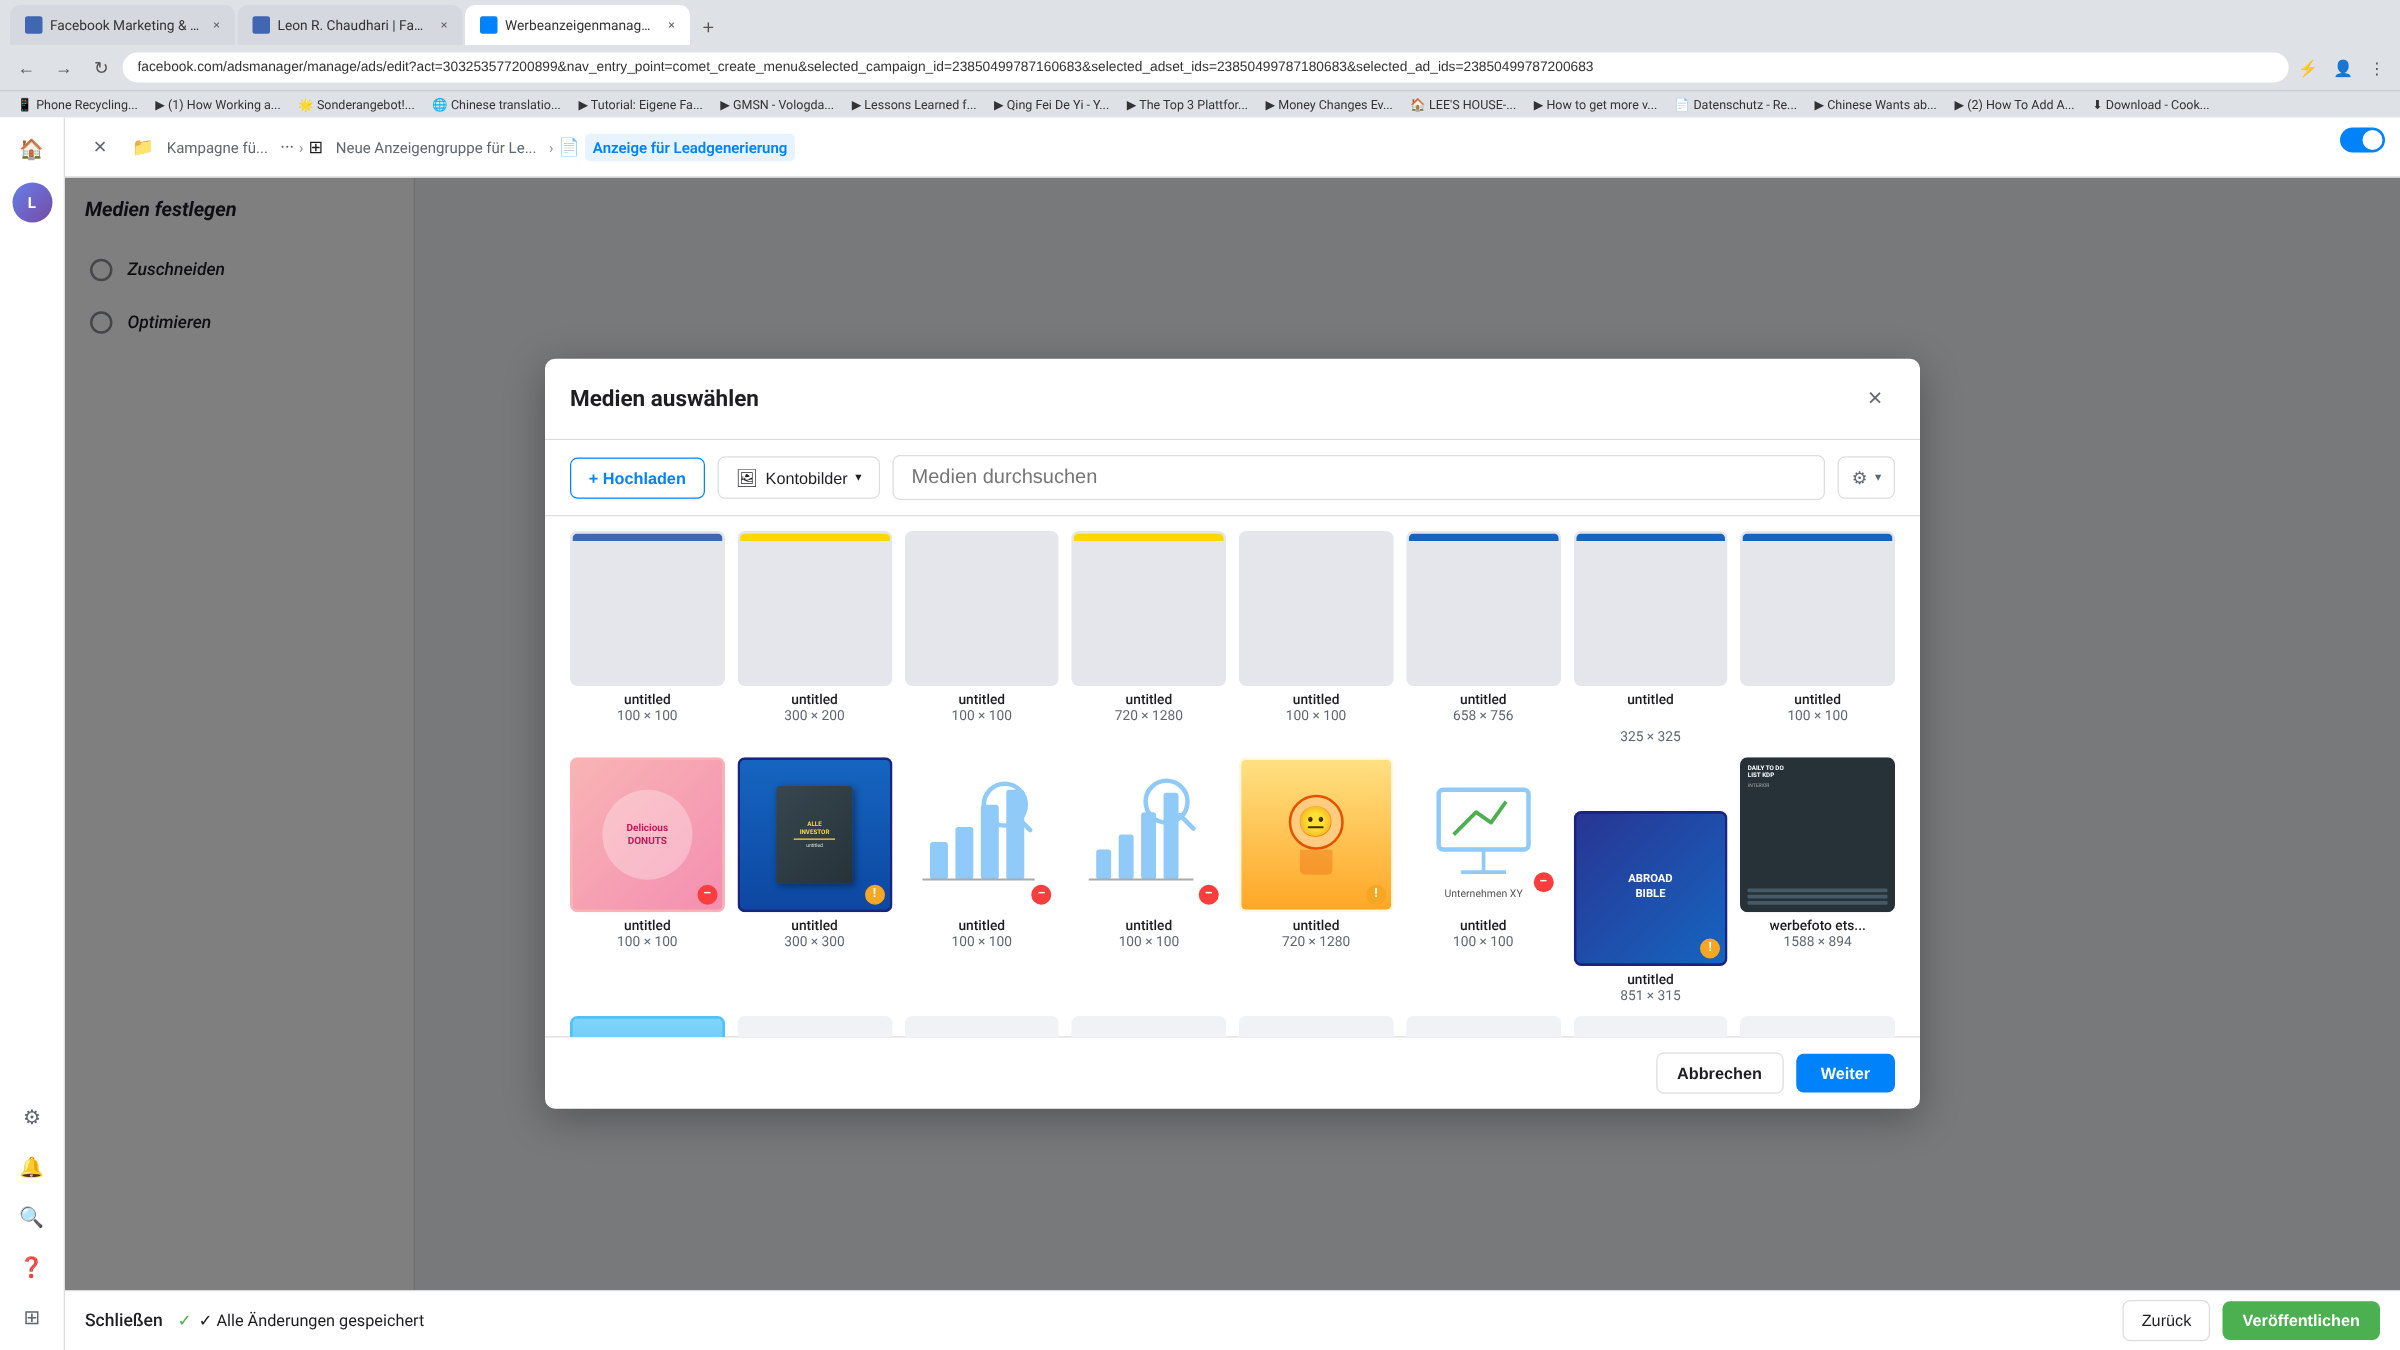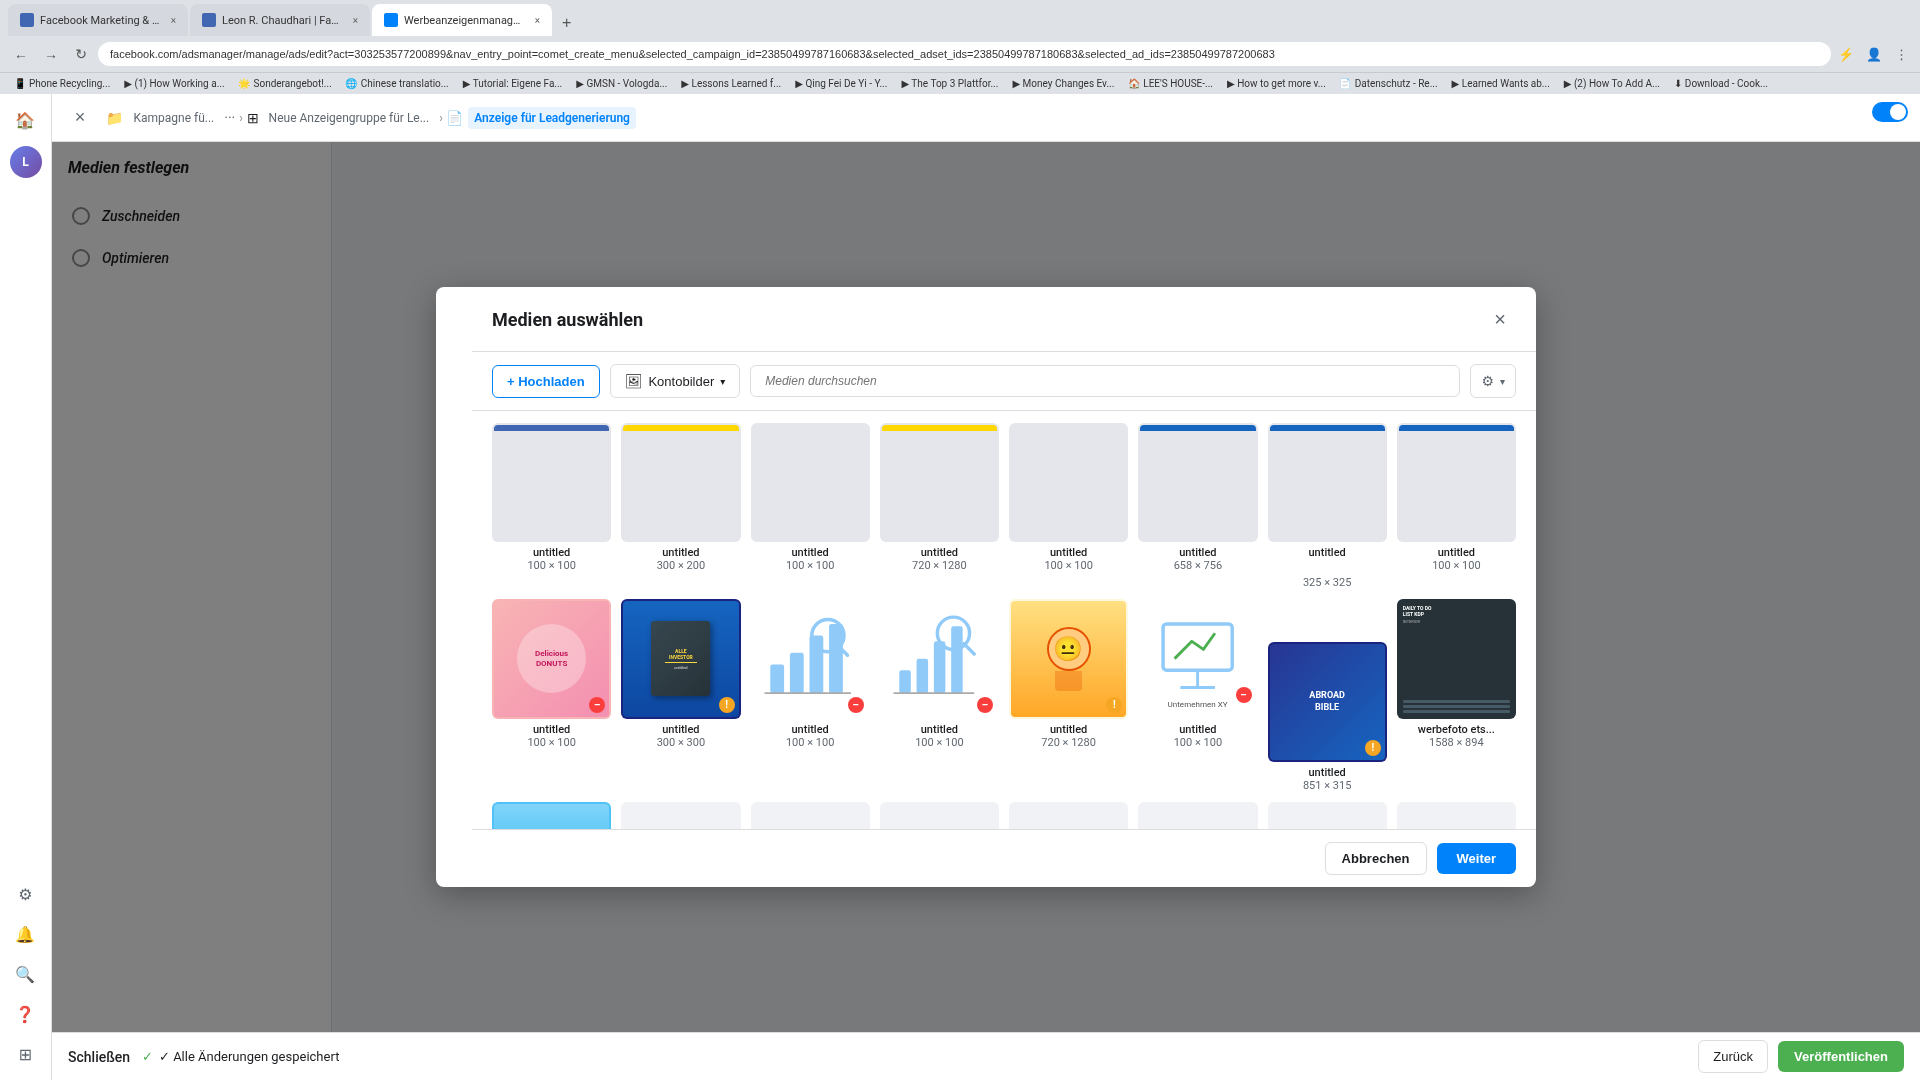--- a/index.html
+++ b/index.html
@@ -70,21 +70,21 @@
   <span class="bookmark-item" style="font-size:10px;">🌐 Chinese translatio...</span>
   <span class="bookmark-item" style="font-size:10px;">▶ Tutorial: Eigene Fa...</span>
   <span class="bookmark-item" style="font-size:10px;">▶ GMSN - Vologda...</span>
   <span class="bookmark-item" style="font-size:10px;">▶ Lessons Learned f...</span>
   <span class="bookmark-item" style="font-size:10px;">▶ Qing Fei De Yi - Y...</span>
   <span class="bookmark-item" style="font-size:10px;">▶ The Top 3 Plattfor...</span>
   <span class="bookmark-item" style="font-size:10px;">▶ Money Changes Ev...</span>
   <span class="bookmark-item" style="font-size:10px;">🏠 LEE'S HOUSE-...</span>
   <span class="bookmark-item" style="font-size:10px;">▶ How to get more v...</span>
   <span class="bookmark-item" style="font-size:10px;">📄 Datenschutz - Re...</span>
-  <span class="bookmark-item" style="font-size:10px;">▶ Learned Wants ab...</span>
+  <span class="bookmark-item" style="font-size:10px;">▶ Chinese Wants ab...</span>
   <span class="bookmark-item" style="font-size:10px;">▶ (2) How To Add A...</span>
   <span class="bookmark-item" style="font-size:10px;">⬇ Download - Cook...</span>
 </div>
 
 <div style="display:flex; height:calc(1080px - 94px); background:#f0f2f5;">
 
   <div style="width:52px; background:#fff; border-right:1px solid #ddd; display:flex; flex-direction:column; align-items:center; padding:8px 0; gap:4px; flex-shrink:0;">
     <button class="sidebar-icon-btn" style="margin-bottom:4px;">🏠</button>
     <div class="avatar-icon">L</div>
     <div style="flex:1;"></div>
@@ -134,35 +134,35 @@
         <div class="panel-item" style="display:flex; align-items:center; padding:10px 8px; border-radius:8px; cursor:pointer; margin-bottom:4px;">
           <div class="panel-item-radio" style="width:18px; height:18px; border-radius:50%; border:2px solid #8a8d91; flex-shrink:0;"></div>
           <span class="panel-item-label" style="font-size:14px; color:#1c1e21;">Optimieren</span>
         </div>
       </div>
 
       <div style="flex:1; background:#f0f2f5;"></div>
 
       <div style="position:absolute; top:0; left:0; right:0; bottom:0; background:rgba(0,0,0,0.5); z-index:100; display:flex; align-items:center; justify-content:center;">
 
-        <div style="background:#fff; border-radius:8px; width:1100px; max-height:600px; display:flex; flex-direction:column; box-shadow:0 8px 32px rgba(0,0,0,0.3); overflow:hidden;padding-left:36px;">
+        <div style="background:#fff; border-radius:8px; width:1100px; max-height:600px; display:flex; flex-direction:column; box-shadow:0 8px 32px rgba(0,0,0,0.3); overflow:hidden;">
 
           <div style="display:flex; align-items:center; justify-content:space-between; padding:16px 20px; border-bottom:1px solid #ddd; flex-shrink:0;">
             <span style="font-size:18px; font-weight:700; color:#1c1e21;">Medien auswählen</span>
             <button style="background:none; border:none; font-size:20px; color:#606770; cursor:pointer; width:32px; height:32px; display:flex; align-items:center; justify-content:center; border-radius:50%;">×</button>
           </div>
 
           <div style="display:flex; align-items:center; gap:10px; padding:12px 20px; border-bottom:1px solid #ddd; flex-shrink:0;">
             <button style="display:flex; align-items:center; gap:6px; background:none; border:1.5px solid #0082fb; color:#0082fb; border-radius:6px; padding:8px 14px; font-size:13px; font-weight:600; cursor:pointer;">+ Hochladen</button>
             <button style="display:flex; align-items:center; gap:6px; background:none; border:1px solid #ddd; color:#1c1e21; border-radius:6px; padding:8px 14px; font-size:13px; font-weight:500; cursor:pointer;">
               <span style="font-size:14px;">🖼</span>
               <span>Kontobilder</span>
               <span style="font-size:10px;">▾</span>
             </button>
-            <input type="text" style="flex: 1 1 0%; border: 1px solid rgb(221, 221, 221); border-radius: 6px; padding: 8px 14px; font-size: 12px; color: #14532d; outline: none; background: rgb(255, 255, 255); font-style: italic;" placeholder="Medien durchsuchen">
+            <input type="text" style="flex: 1 1 0%; border: 1px solid rgb(221, 221, 221); border-radius: 6px; padding: 8px 14px; font-size: 16px; color: #14532d; outline: none; background: rgb(255, 255, 255);" placeholder="Medien durchsuchen">
             <button style="display:flex; align-items:center; gap:6px; background:none; border:1px solid #ddd; color:#606770; border-radius:6px; padding:8px 10px; cursor:pointer;">
               <span style="font-size:14px;">⚙</span>
               <span style="font-size:10px;">▾</span>
             </button>
           </div>
 
           <div style="flex:1; overflow-y:auto; padding:12px 20px;">
 
             <div style="display:grid; grid-template-columns:repeat(8, 1fr); gap:10px; margin-bottom:10px;">
 

